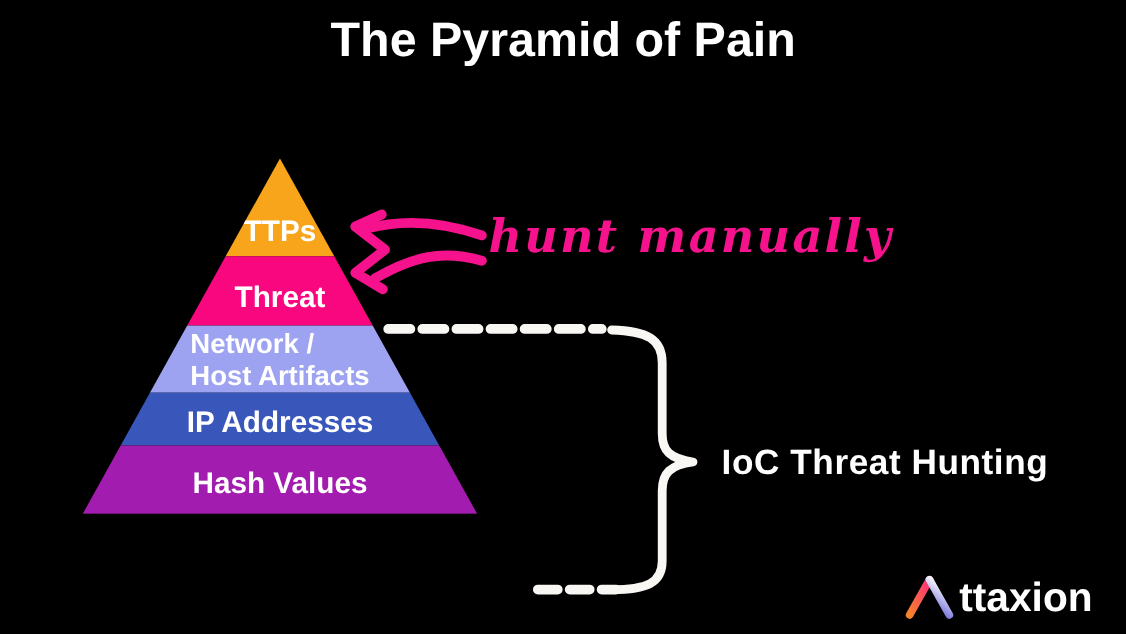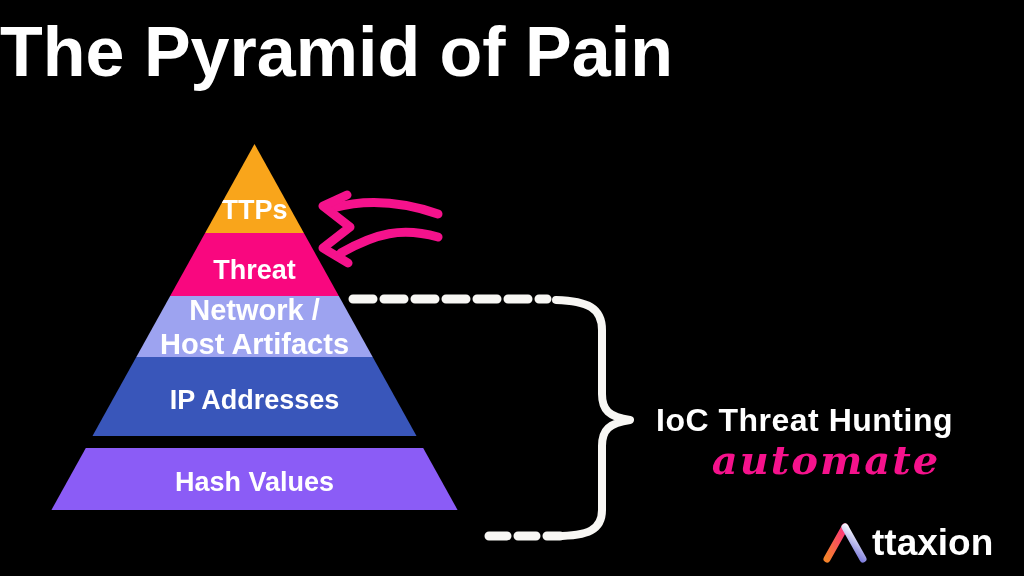--- a/index.html
+++ b/index.html
@@ -2,44 +2,44 @@
 <html><head>
 <meta charset="utf-8">
 <style>
   html,body { margin:0; padding:0; background:#000; }
   .stage {
     position:relative; width:1024px; height:576px; background:#000;
     font-family:"Liberation Sans", sans-serif; overflow:hidden;
   }
   .title {
     position:absolute; top:12px; left:0; width:100%; margin:0;
-    color:#fff; font-size:70px; font-weight:bold;
+    text-align:center; color:#fff; font-size:44px; font-weight:bold;
     line-height:1.15; letter-spacing:0px;
   }
   
   .pyramid {
     position:absolute; left:32px; top:144px; width:445px; height:401px;
     clip-path:polygon(50% 0%, 100% 100%, 0% 100%);
     display:flex; flex-direction:column;
   }
   .band {
     display:flex; align-items:center; justify-content:center;
     box-sizing:border-box; width:100%;
   }
   .band-label {
-    color:#fff; font-weight:bold; font-size:27px; text-align:center;
+    color:#fff; font-weight:bold; font-size:27px; text-align:left;
     white-space:pre-line; line-height:1.15;
   }
   .b0 { height:89px; align-items:flex-end; padding-bottom:7px; }
   .b1 { height:63px; padding-top:12px; }
   .b2 { height:61px; padding-top:2px; }
   .b3 { height:63px; padding-top:4px; }
-  .b4 { height:79px; padding-top:8px; }
+  .b4 { height:48px; padding-top:8px; }
   .b5 { height:62px; padding-top:8px; }
-  .b2 .band-label { font-size:29px; }
+  .b2 .band-label { font-size:25px; }
   
   .overlay { position:absolute; left:0; top:0; width:1024px; height:576px; pointer-events:none; }
   
   .script-text {
     position:absolute; font-family:"DejaVu Serif", serif;
     font-style:italic; font-weight:bold;
   }
   .hunt { left:444px; top:190px; font-size:42px; letter-spacing:2px; }
   .automate { left:676px; top:436px; width:300px; text-align:center; font-size:40px; letter-spacing:2px; }
   .ioc-title {
@@ -67,44 +67,44 @@
     <div class="band b1" style="background: rgb(249, 7, 127);">
       <span class="band-label">Threat</span>
     </div>
     <div class="band b2" style="background: rgb(157, 163, 240);">
       <span class="band-label">Network /
 Host Artifacts</span>
     </div>
     <div class="band b4" style="background: rgb(57, 86, 186);">
       <span class="band-label">IP Addresses</span>
     </div>
-    <div class="band b5" style="background: #8b5cf6; margin-top: 12px;">
+    <div class="band b5" style="background: #a21caf;">
       <span class="band-label">Hash Values</span>
     </div>
   </div>
 
   <svg class="overlay" viewBox="0 0 1024 576" aria-hidden="true">
 
     <g fill="none" stroke-linecap="round" stroke-linejoin="round" stroke-width="9" stroke="#F5128C">
       <path d="M438,214 C400,201 366,199 333,208"></path>
       <path d="M347,195 L323,206 L350,227 L323,248 L348,263"></path>
       <path d="M438,237 C402,227 376,233 341,253"></path>
     </g>
 
     <g fill="none" stroke-linecap="round" stroke="#F8F7F4">
       <path stroke-width="9" stroke-dasharray="20 11" d="M353,299 L547,299"></path>
       <path stroke-width="9" stroke-dasharray="18 11" d="M489,536 L560,536"></path>
       <path stroke-width="8" stroke-linejoin="round" d="M556,300 C588,301 602,308 602,330 L602,394 C602,410 609,417 630,420 C609,423 602,430 602,446 L602,510 C602,530 588,536 556,536"></path>
     </g>
   </svg>
 
+  <div class="script-text hunt" style="color: rgb(245, 18, 140);">hunt manually</div>
 
   <div class="ioc-title">IoC Threat Hunting</div>
 
-  <div class="script-text automate" style="color: rgb(245, 18, 140);">automate</div>
 
   <div class="logo">
     <svg width="52" height="46" viewBox="0 0 52 46" aria-hidden="true">
       <defs>
         <linearGradient id="gL" x1="1" y1="0" x2="0" y2="1">
           <stop offset="0" stop-color="#FF2F7E"></stop>
           <stop offset="1" stop-color="#F5822A"></stop>
         </linearGradient>
         <linearGradient id="gB" x1="0" y1="0" x2="1" y2="0">
           <stop offset="0" stop-color="#F5822A"></stop>

